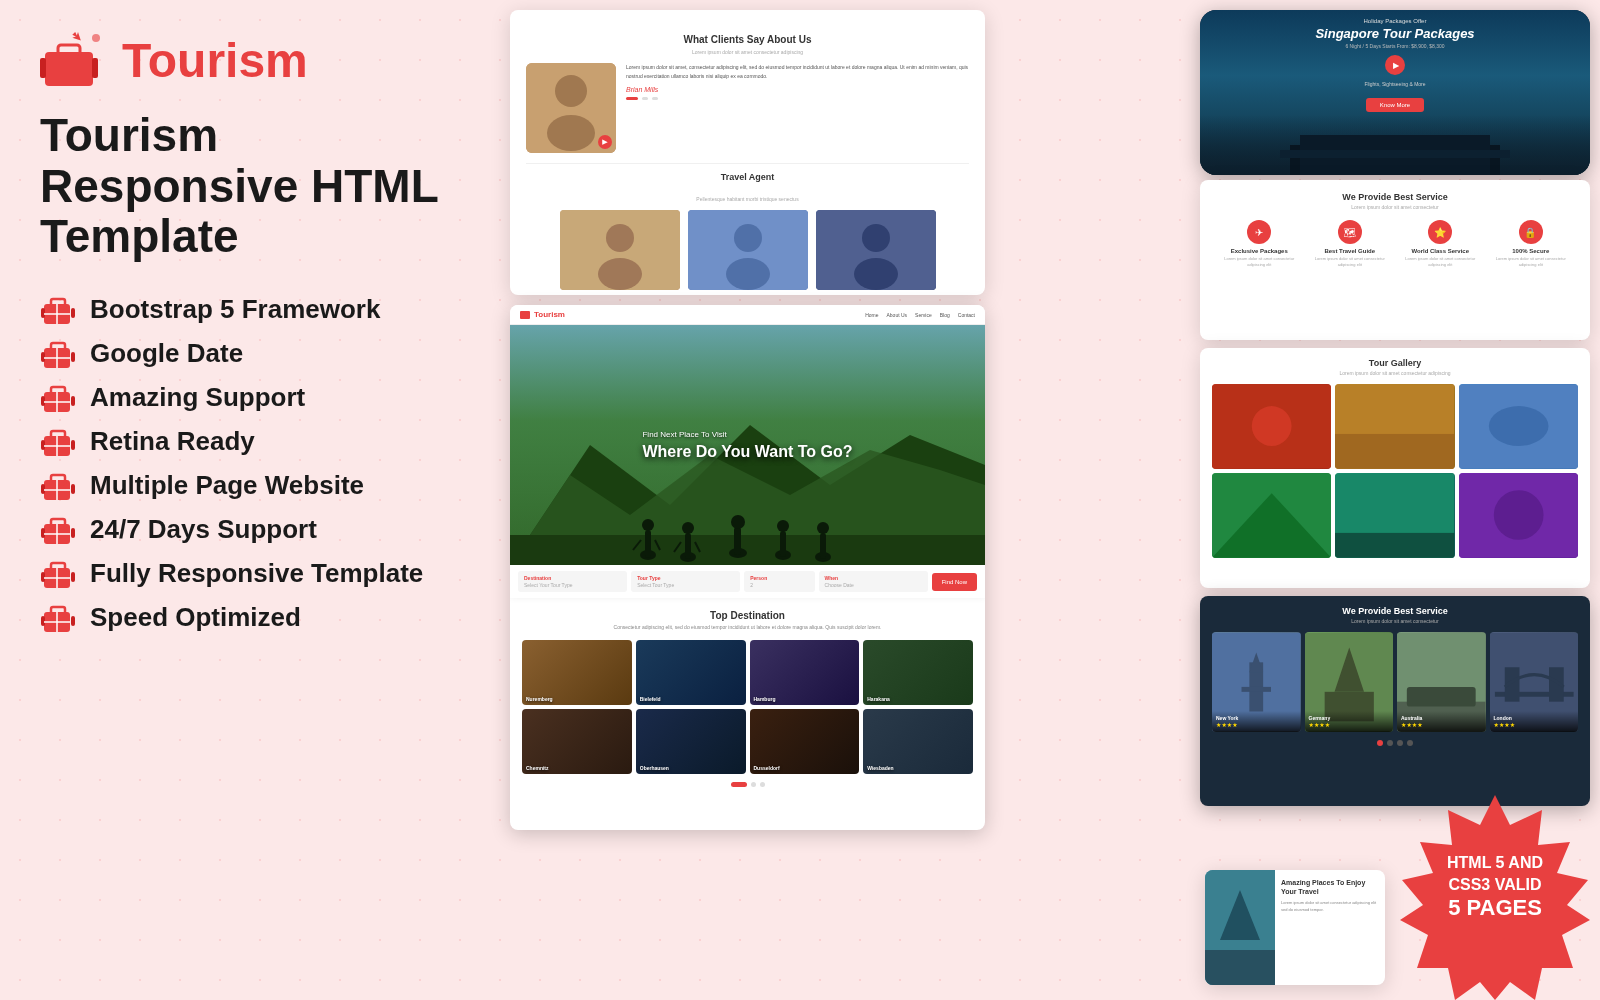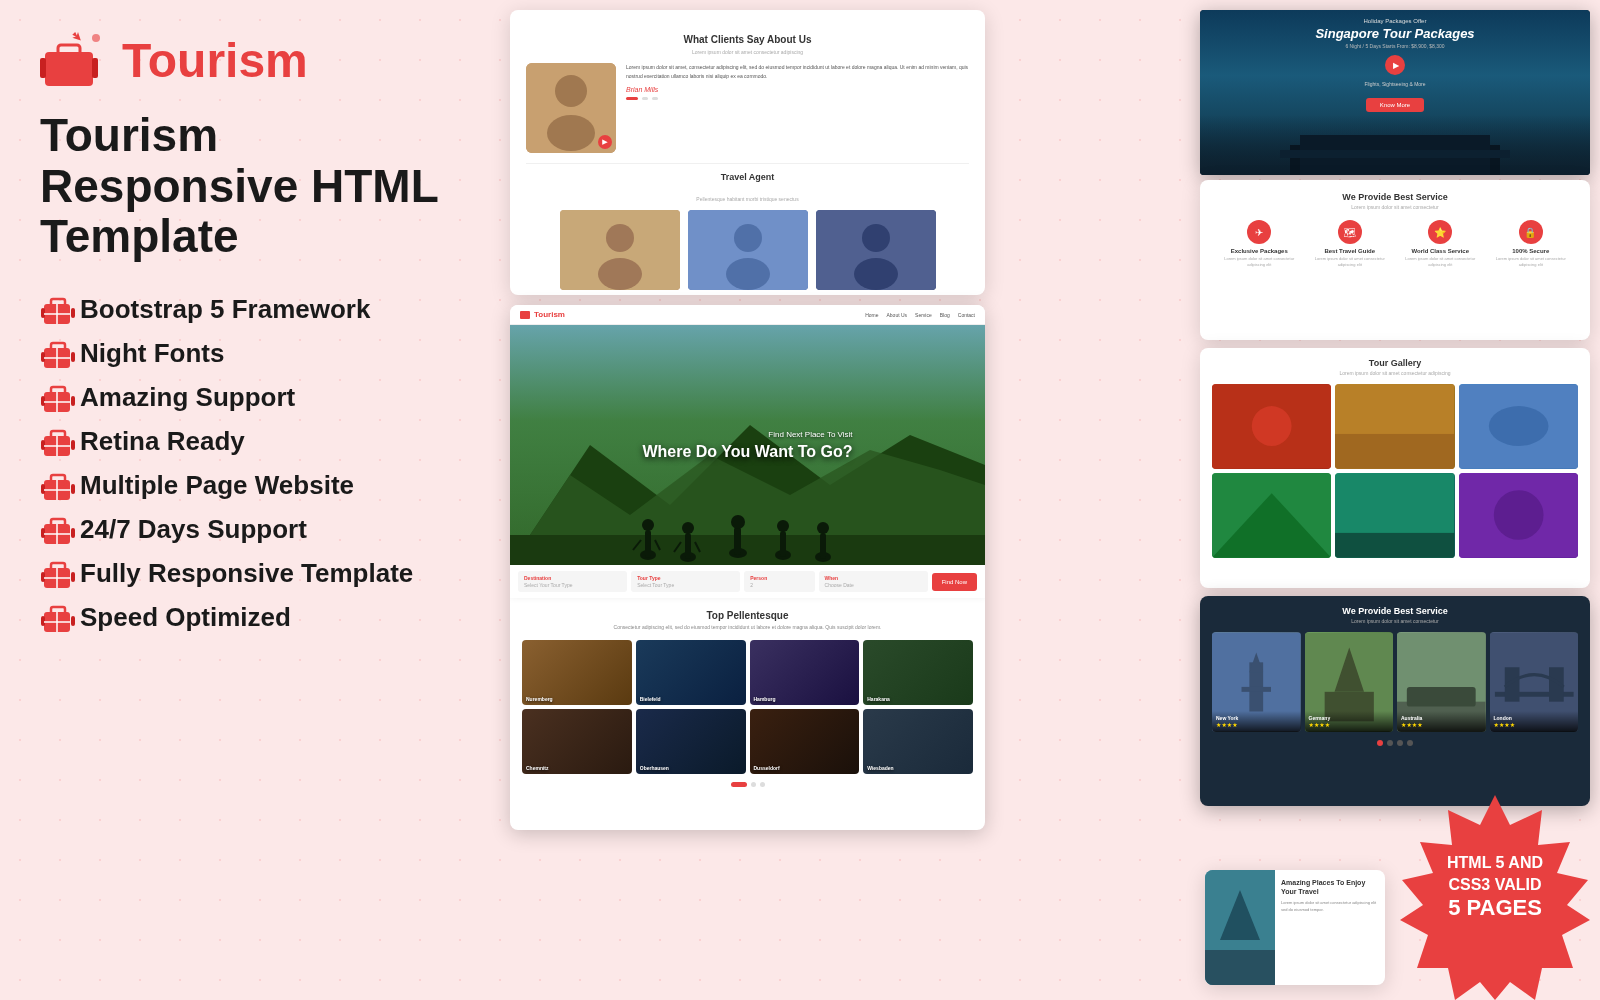--- a/index.html
+++ b/index.html
@@ -64,21 +64,21 @@
     .features-list {
       list-style: none;
       display: flex;
       flex-direction: column;
       gap: 8px;
     }
 
     .features-list li {
       display: flex;
       align-items: center;
-      gap: 4px;
+      gap: 14px;
       font-size: 26px;
       font-weight: 700;
       color: #1a1a1a;
     }
 
     .luggage-icon {
       width: 36px;
       height: 36px;
       flex-shrink: 0;
     }
@@ -101,21 +101,21 @@
     }
 
     
     .holiday-ss {
       position: absolute;
       right: 10px;
       top: 10px;
       width: 390px;
       height: 165px;
       background: #1a2a3a;
-      border-radius: 4px;
+      border-radius: 16px;
       overflow: hidden;
       box-shadow: 0 4px 20px rgba(0,0,0,0.3);
     }
   </style>
 </head>
 <body>
 
 <div class="left-panel">
 
   <div class="logo-area">
@@ -153,21 +153,21 @@
     </li>
     <li>
       <svg class="luggage-icon" viewBox="0 0 36 36">
         <rect x="4" y="12" width="26" height="20" rx="3" fill="#e84040"></rect>
         <rect x="11" y="7" width="14" height="9" rx="2" fill="none" stroke="#e84040" stroke-width="2.5"></rect>
         <rect x="1" y="16" width="4" height="10" rx="2" fill="#c82020"></rect>
         <rect x="31" y="16" width="4" height="10" rx="2" fill="#c82020"></rect>
         <line x1="17" y1="12" x2="17" y2="32" stroke="white" stroke-width="1.5"></line>
         <line x1="4" y1="22" x2="30" y2="22" stroke="white" stroke-width="1.5"></line>
       </svg>
-      <span>Night Fonts</span>
+      <span>Google Date</span>
     </li>
     <li>
       <svg class="luggage-icon" viewBox="0 0 36 36">
         <rect x="4" y="12" width="26" height="20" rx="3" fill="#e84040"></rect>
         <rect x="11" y="7" width="14" height="9" rx="2" fill="none" stroke="#e84040" stroke-width="2.5"></rect>
         <rect x="1" y="16" width="4" height="10" rx="2" fill="#c82020"></rect>
         <rect x="31" y="16" width="4" height="10" rx="2" fill="#c82020"></rect>
         <line x1="17" y1="12" x2="17" y2="32" stroke="white" stroke-width="1.5"></line>
         <line x1="4" y1="22" x2="30" y2="22" stroke="white" stroke-width="1.5"></line>
       </svg>
@@ -354,21 +354,21 @@
           <ellipse cx="185" cy="70" rx="8" ry="5"></ellipse>
           <rect x="182" y="46" width="6" height="26" rx="3"></rect>
           <circle cx="185" cy="41" r="6"></circle>
 
           <ellipse cx="225" cy="72" rx="8" ry="5"></ellipse>
           <rect x="222" y="48" width="6" height="26" rx="3"></rect>
           <circle cx="225" cy="43" r="6"></circle>
         </g>
       </svg>
 
-      <div style="position:absolute; top:50%; left:50%; transform:translate(-50%,-50%); text-align:right; color:white; z-index:5;">
+      <div style="position:absolute; top:50%; left:50%; transform:translate(-50%,-50%); text-align:left; color:white; z-index:5;">
         <div style="font-size:8px; margin-bottom:4px; text-shadow:0 1px 3px rgba(0,0,0,0.8);">Find Next Place To Visit</div>
         <div style="font-size:16px; font-weight:900; text-shadow:0 2px 6px rgba(0,0,0,0.9); white-space:nowrap;">Where Do You Want To Go?</div>
       </div>
     </div>
 
     <div style="background:white; padding:6px 8px; display:flex; gap:4px; align-items:center; box-shadow:0 -2px 8px rgba(0,0,0,0.1);">
       <div style="flex:1; background:#f5f5f5; border-radius:3px; padding:4px 6px;">
         <div style="font-size:5px; color:#e84040; font-weight:700; margin-bottom:1px;">Destination</div>
         <div style="font-size:5px; color:#aaa;">Select Your Tour Type</div>
       </div>
@@ -381,21 +381,21 @@
         <div style="font-size:5px; color:#aaa;">2</div>
       </div>
       <div style="flex:1; background:#f5f5f5; border-radius:3px; padding:4px 6px;">
         <div style="font-size:5px; color:#e84040; font-weight:700; margin-bottom:1px;">When</div>
         <div style="font-size:5px; color:#aaa;">Choose Date</div>
       </div>
       <button style="background:#e84040; color:white; border:none; padding:6px 10px; border-radius:3px; font-size:6px; cursor:pointer; white-space:nowrap;">Find Now</button>
     </div>
 
     <div style="padding:12px 12px 8px;">
-      <div style="text-align:center; font-size:10px; font-weight:700; color:#333; margin-bottom:3px;">Top Pellentesque</div>
+      <div style="text-align:center; font-size:10px; font-weight:700; color:#333; margin-bottom:3px;">Top Destination</div>
       <div style="text-align:center; font-size:5px; color:#888; margin-bottom:8px; line-height:1.5;">Consectetur adipiscing elit, sed do eiusmod tempor incididunt ut labore et dolore magna aliqua. Quis suscipit dolor lorem.</div>
 
       <div style="display:grid; grid-template-columns:repeat(4,1fr); gap:4px; margin-bottom:4px;">
         <div style="height:65px; border-radius:4px; background:linear-gradient(135deg,#8a6030,#5a3a10); position:relative; overflow:hidden;">
           <div style="position:absolute; bottom:3px; left:4px; color:white; font-size:5px; font-weight:700; text-shadow:0 1px 3px rgba(0,0,0,0.8);">Nuremberg</div>
         </div>
         <div style="height:65px; border-radius:4px; background:linear-gradient(135deg,#1a3a5a,#0a2040); position:relative; overflow:hidden;">
           <div style="position:absolute; bottom:3px; left:4px; color:white; font-size:5px; font-weight:700; text-shadow:0 1px 3px rgba(0,0,0,0.8);">Bielefeld</div>
         </div>
         <div style="height:65px; border-radius:4px; background:linear-gradient(135deg,#3a3060,#1a1040); position:relative; overflow:hidden;">

